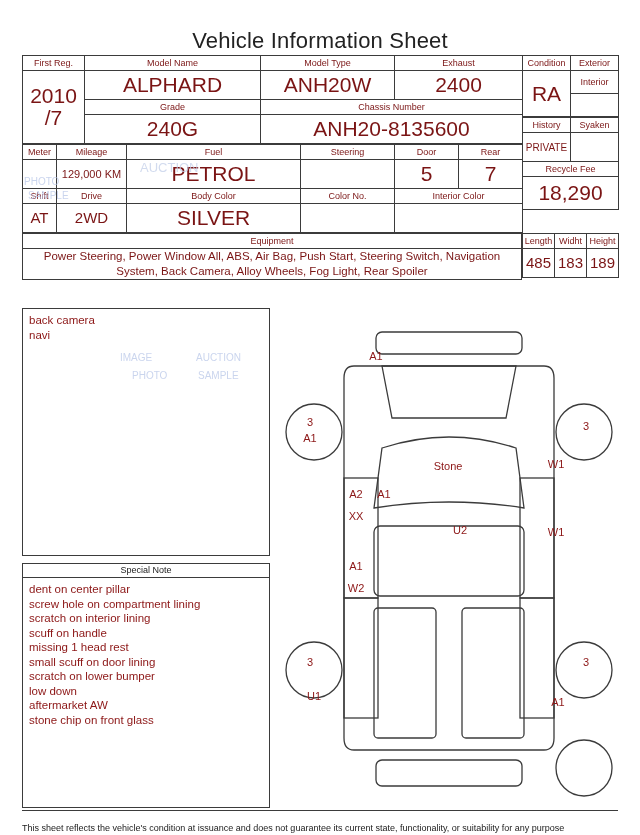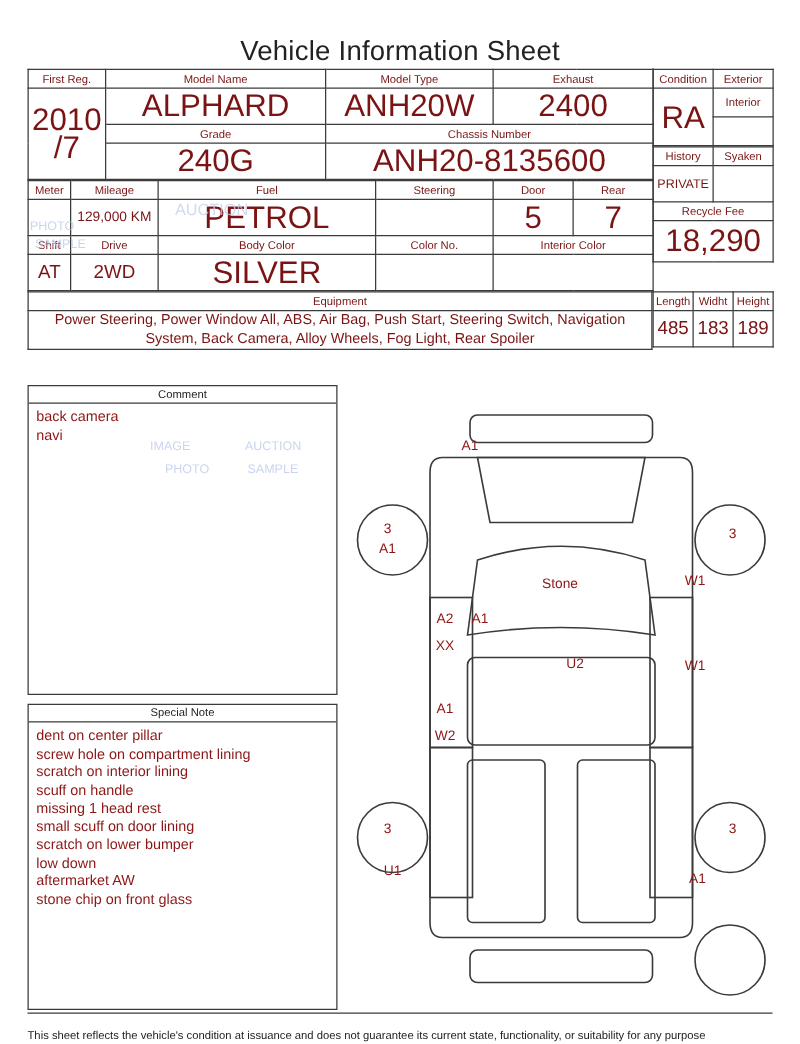--- a/index.html
+++ b/index.html
@@ -42,21 +42,21 @@
     height:14px;
     line-height:14px;
     font-family:"Liberation Sans", sans-serif;
   }
   .val{
     font-size:16px;
     height:28px;
     line-height:28px;
     color:#8c1616;
   }
-  .val.big{font-size:25px;}
+  .val.big{font-size:21px;}
   .val.med{font-size:15px;}
   .val.sm{font-size:11px;}
   .val.xs{font-size:10px;}
 
   
   .toprow{display:flex;}
   .leftblock{width:500px;}
   .rightblock{width:96px;}
 
   .equip{
@@ -296,21 +296,20 @@
         </tr>
       </tbody>
         </table>
     </div>
   </div>
 </div>
 
 <div class="lower">
 
   <div class="commentbox">
-    <div class="boxtitle">Comment</div>
     <div class="boxbody">
       <div>back camera</div>
       <div>navi</div>
     </div>
   </div>
 
   <div class="specialbox">
     <div class="boxtitle">Special Note</div>
     <div class="boxbody">
       <div>dent on center pillar</div>

